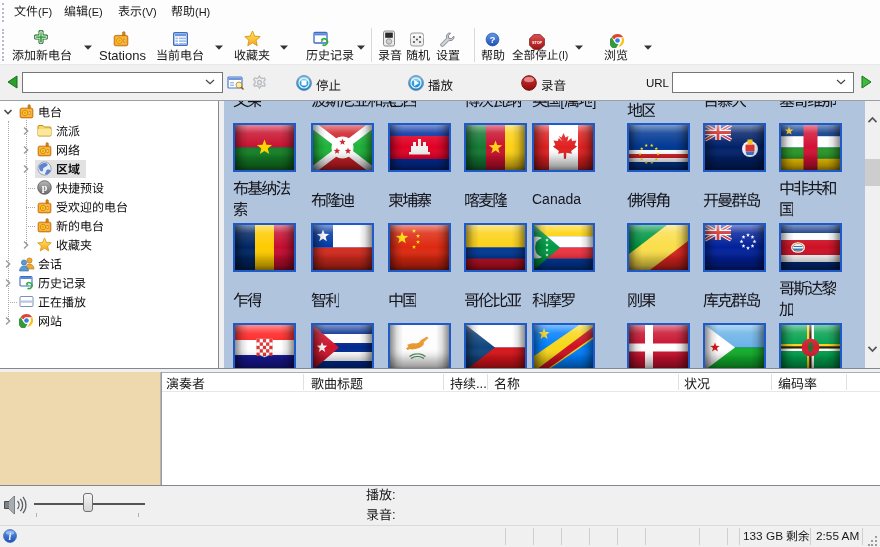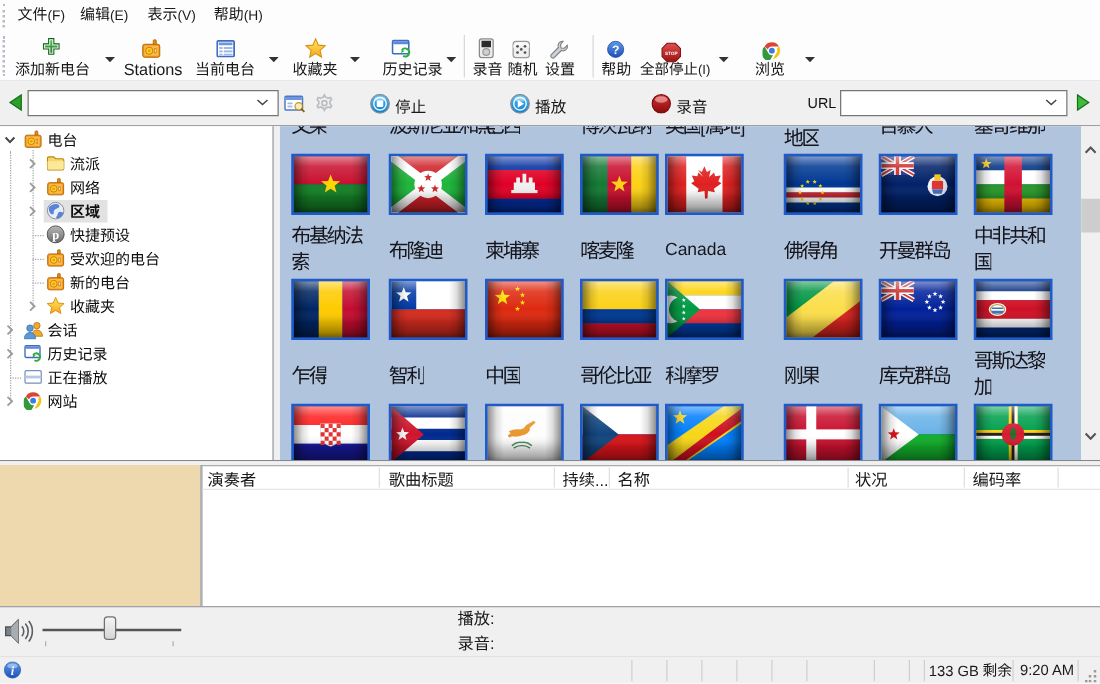--- a/index.html
+++ b/index.html
@@ -1239,21 +1239,21 @@
     <div style="position:absolute;left:645px;top:528px;width:1px;height:17px;background:#cfcfcf"></div>
     <div style="position:absolute;left:699px;top:528px;width:1px;height:17px;background:#cfcfcf"></div>
     <div style="position:absolute;left:727px;top:528px;width:1px;height:17px;background:#cfcfcf"></div>
     <div style="position:absolute;left:739px;top:528px;width:1px;height:17px;background:#cfcfcf"></div>
     <div style="position:absolute;left:810px;top:528px;width:1px;height:17px;background:#cfcfcf"></div>
     <div style="position:absolute;left:862px;top:528px;width:1px;height:17px;background:#cfcfcf"></div>
     <div style="position:absolute;left:743px;top:530.3px;font-size:11.8px;line-height:13.2px;color:#1a1a1a;white-space:nowrap;">133 GB <svg class="ct" style="width:23.6px;height:12.3px;vertical-align:-1.9px" viewBox="0 -440 1000 520" fill="#1a1a1a">
         <use href="#r剩"></use>
         <use href="#r余" x="500"></use>
       </svg></div>
-    <div style="position:absolute;left:816px;top:530.3px;font-size:11.8px;line-height:13.2px;color:#1a1a1a;white-space:nowrap;">9:20 AM</div>
+    <div style="position:absolute;left:816px;top:530.3px;font-size:11.8px;line-height:13.2px;color:#1a1a1a;white-space:nowrap;">2:55 AM</div>
     <svg width="10" height="10" style="position:absolute;left:868px;top:536px">
       <g fill="#9a9a9a">
         <rect x="7" y="0" width="2" height="2"></rect>
         <rect x="7" y="4" width="2" height="2"></rect>
         <rect x="7" y="8" width="2" height="2"></rect>
         <rect x="3" y="4" width="2" height="2"></rect>
         <rect x="3" y="8" width="2" height="2"></rect>
         <rect x="0" y="8" width="2" height="2"></rect>
       </g>
     </svg>

